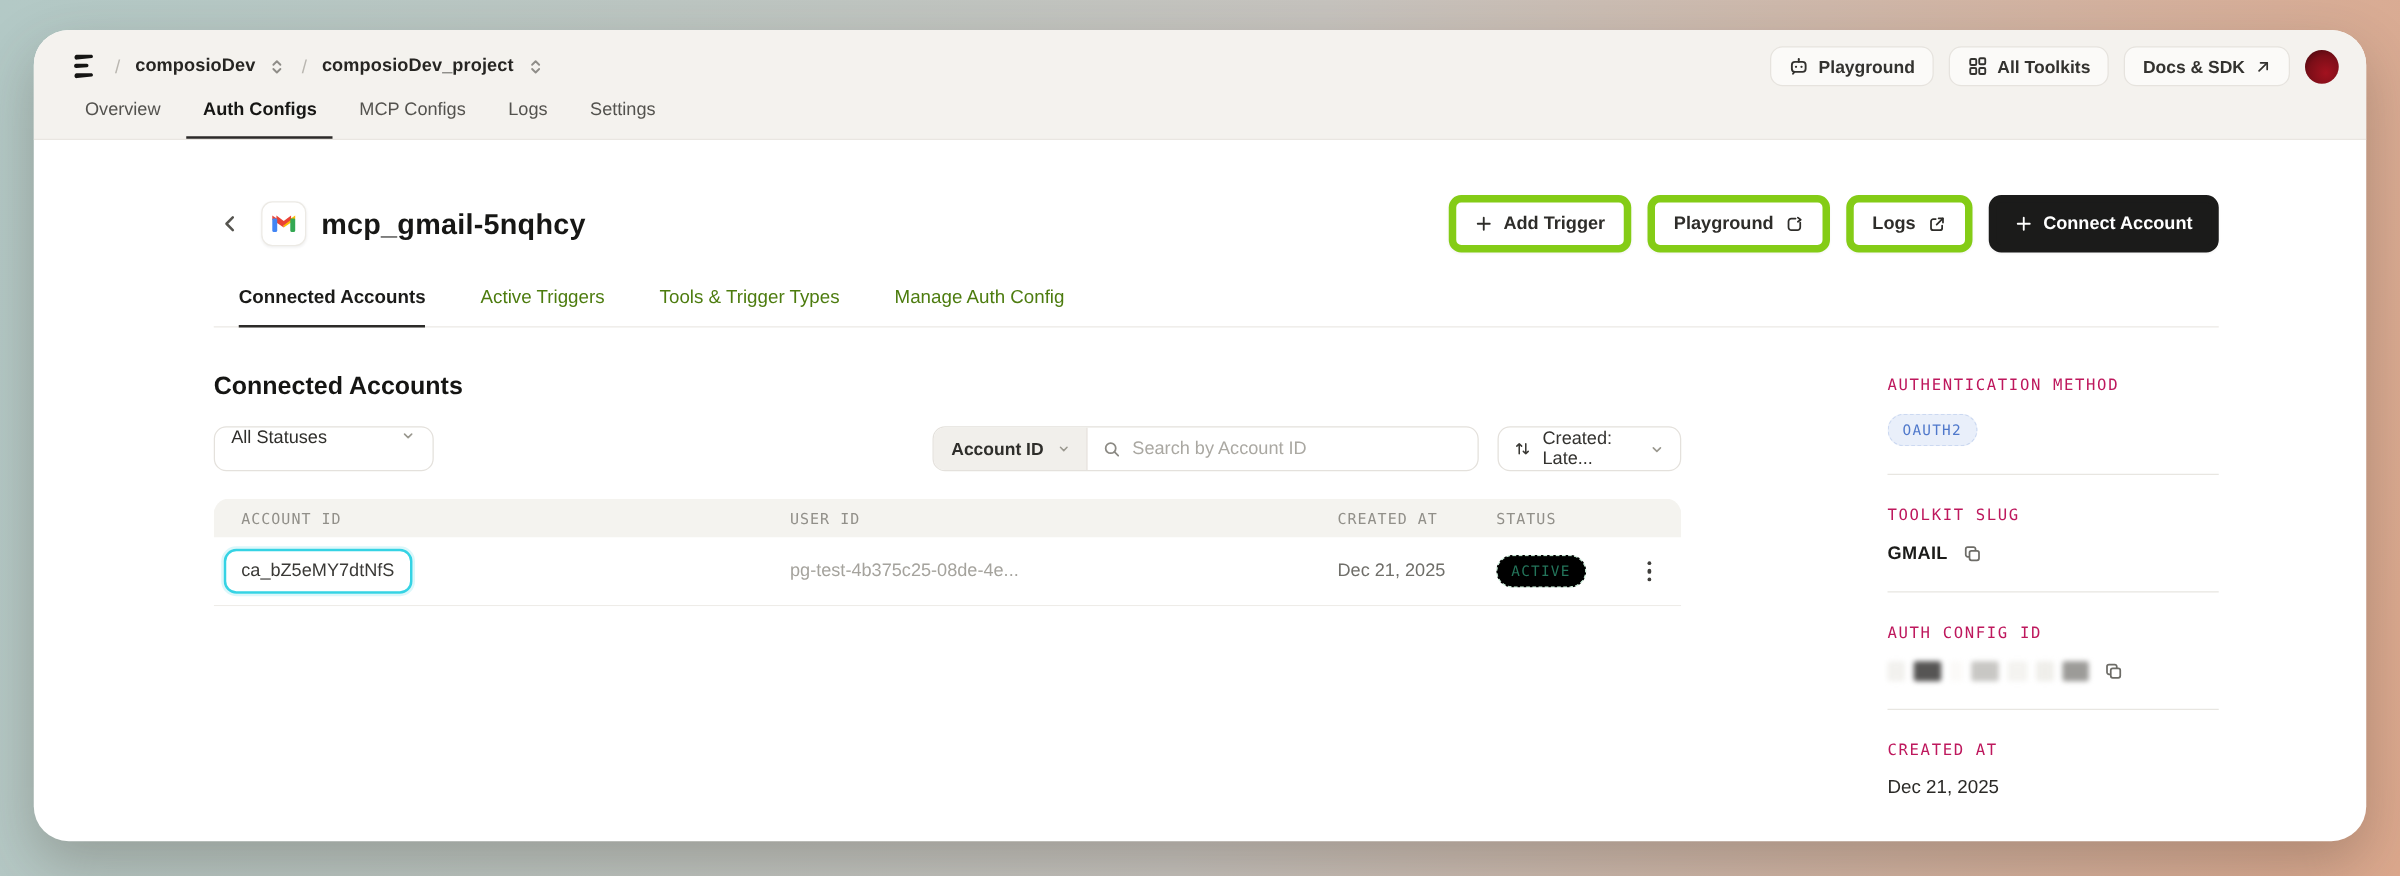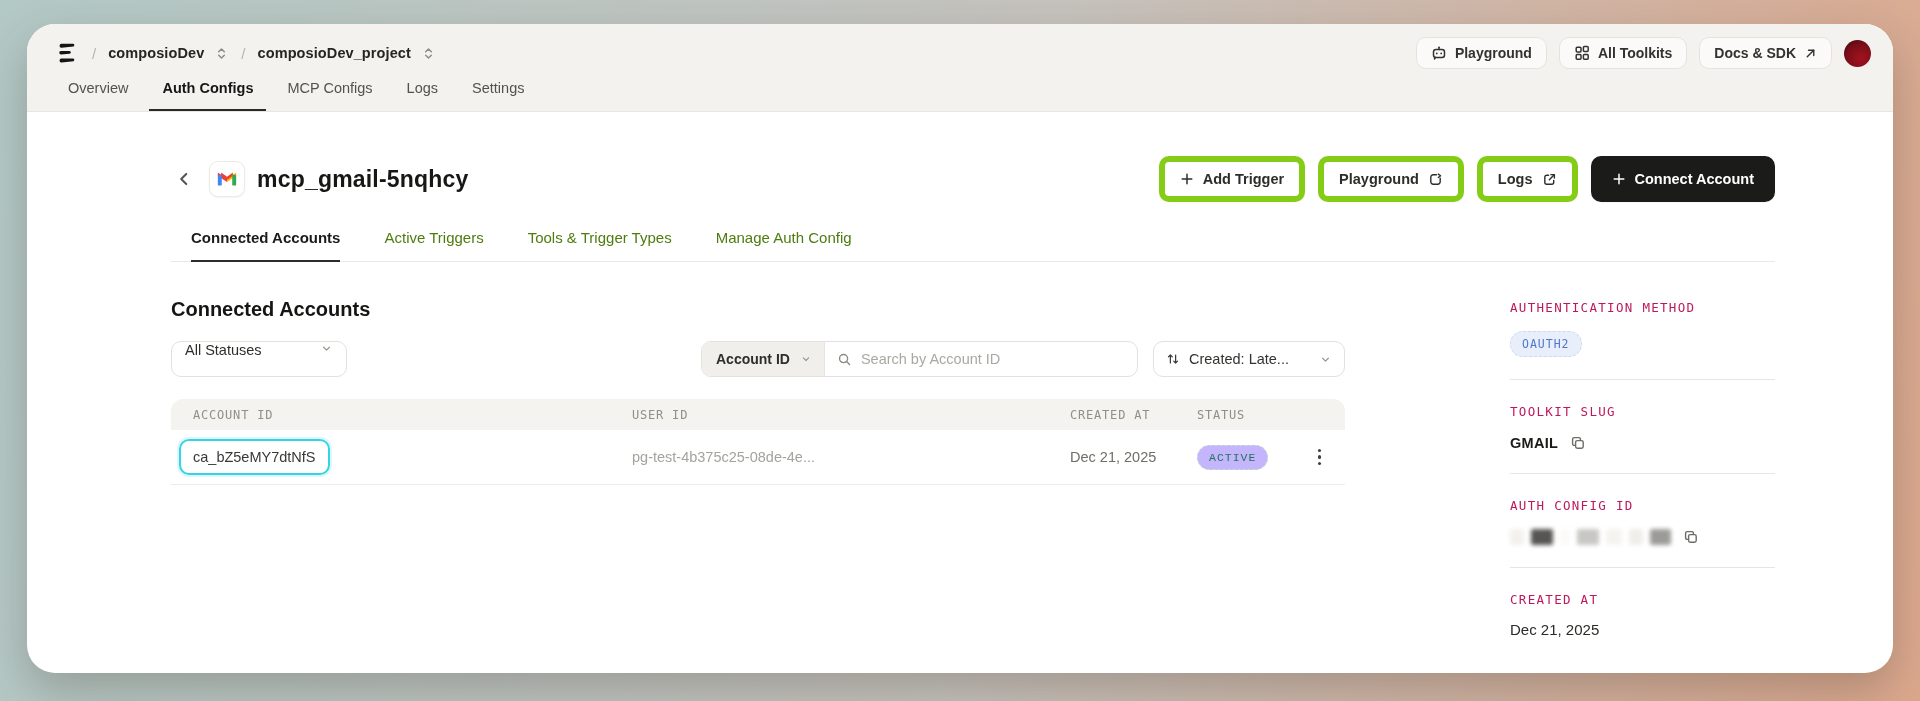--- a/index.html
+++ b/index.html
@@ -62,39 +62,39 @@
     width:176px; height:36px; border:1px solid #e4e1dc; border-radius:10px; background:#fff;
     display:flex; align-items:flex-start; justify-content:space-between; padding:0 13px;
     font-size:14.5px; color:#2f2e2b; cursor:pointer;
   }
   .search-group { margin-left:auto; display:flex; height:36px; border:1px solid #e4e1dc; border-radius:10px; overflow:hidden; width:437px; background:#fff; }
   .search-field-select { background:#f1efeb; display:flex; align-items:center; gap:10px; padding:0 12px 0 14px;
     font-size:14px; font-weight:600; color:#2f2e2b; border-right:1px solid #e7e4df; cursor:pointer; white-space:nowrap; }
   .search-input-wrap { display:flex; align-items:center; gap:9px; padding:0 12px; flex:1; }
   .search-input { border:none; outline:none; flex:1; font-size:14.5px; color:#3a3936; background:transparent; font-family:"Liberation Sans",sans-serif; }
   .search-input::placeholder { color:#aaa8a2; }
-  .sort-btn { margin-left:15px; height:36px; width:192px; border:1px solid #e4e1dc; border-radius:10px; background:#fff;
+  .sort-btn { margin-left:15px; height:36px; width:147px; border:1px solid #e4e1dc; border-radius:10px; background:#fff;
     display:flex; align-items:center; gap:9px; padding:0 12px; font-size:14.5px; color:#33322f; cursor:pointer; }
   .sort-btn .chev { margin-left:auto; }
   
   .table { margin-top:22px; border-radius:12px 12px 0 0; overflow:hidden; }
   .t-head { display:grid; grid-template-columns:439px 438px 127px 115px 1fr; background:#f4f3ef; height:31px; align-items:center; }
   .t-head span { font-family:"DejaVu Sans Mono", monospace; font-size:12px; color:#918f89; letter-spacing:.8px; padding-left:22px; }
   .t-row { display:grid; grid-template-columns:439px 438px 127px 115px 1fr; height:55px; align-items:center; background:#fff; border-bottom:1px solid #eeece8; }
   .cell { padding-left:22px; font-size:14.5px; }
   .cell-account { color:#3a3936; }
   .hl-box { display:inline-block; padding:8px 12px; border:2px solid #35d3e4; border-radius:10px;
     box-shadow:0 0 0 2px rgba(53,211,228,.18); margin-left:-14px; }
   .cell-user { color:#a5a39d; }
   .cell-created { color:#6f6e69; }
   .badge {
     display:inline-block; font-family:"DejaVu Sans Mono", monospace; font-size:11.5px; letter-spacing:1px;
     padding:5px 11px; border-radius:999px;
   }
-  .badge-active { color:#23745a; background:#c4b5fd; border:1px dashed #c2e4d0;font-family:Liberation Mono, monospace; }
+  .badge-active { color:#23745a; background:#000000; border:1px dashed #c2e4d0; }
   .badge-oauth  { color:#4f78cb; background:#e9effa; border:1px dashed #ccd9f1; }
   .cell-actions { display:flex; justify-content:flex-end; padding-right:20px; }
   .kebab { display:flex; flex-direction:column; gap:3px; cursor:pointer; padding:4px; }
   .kebab i { width:3.5px; height:3.5px; border-radius:50%; background:#3f3e3b; }
   
   .side-label { font-family:"DejaVu Sans Mono", monospace; font-size:12.5px; color:#be185d; letter-spacing:1.3px; }
   .side-sec { margin-top:2px; }
   .side-val-row { display:flex; align-items:center; gap:12px; margin-top:16px; }
   .side-divider { border:none; border-top:1px solid #e8e6e1; margin-top:22px; }
   .mt { margin-top:24px; }

